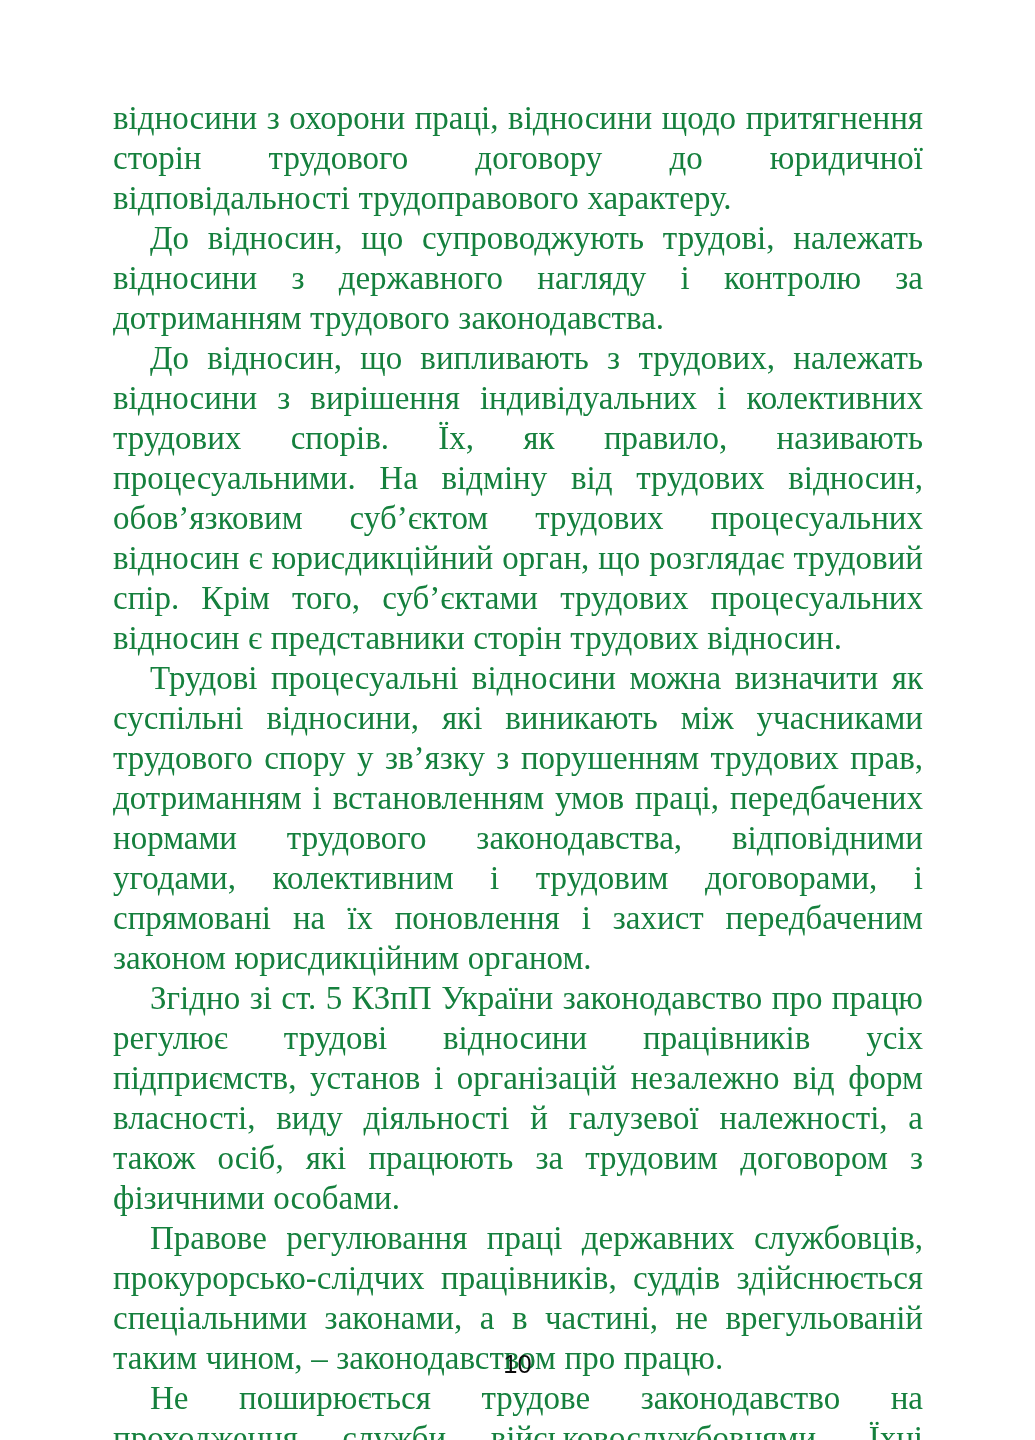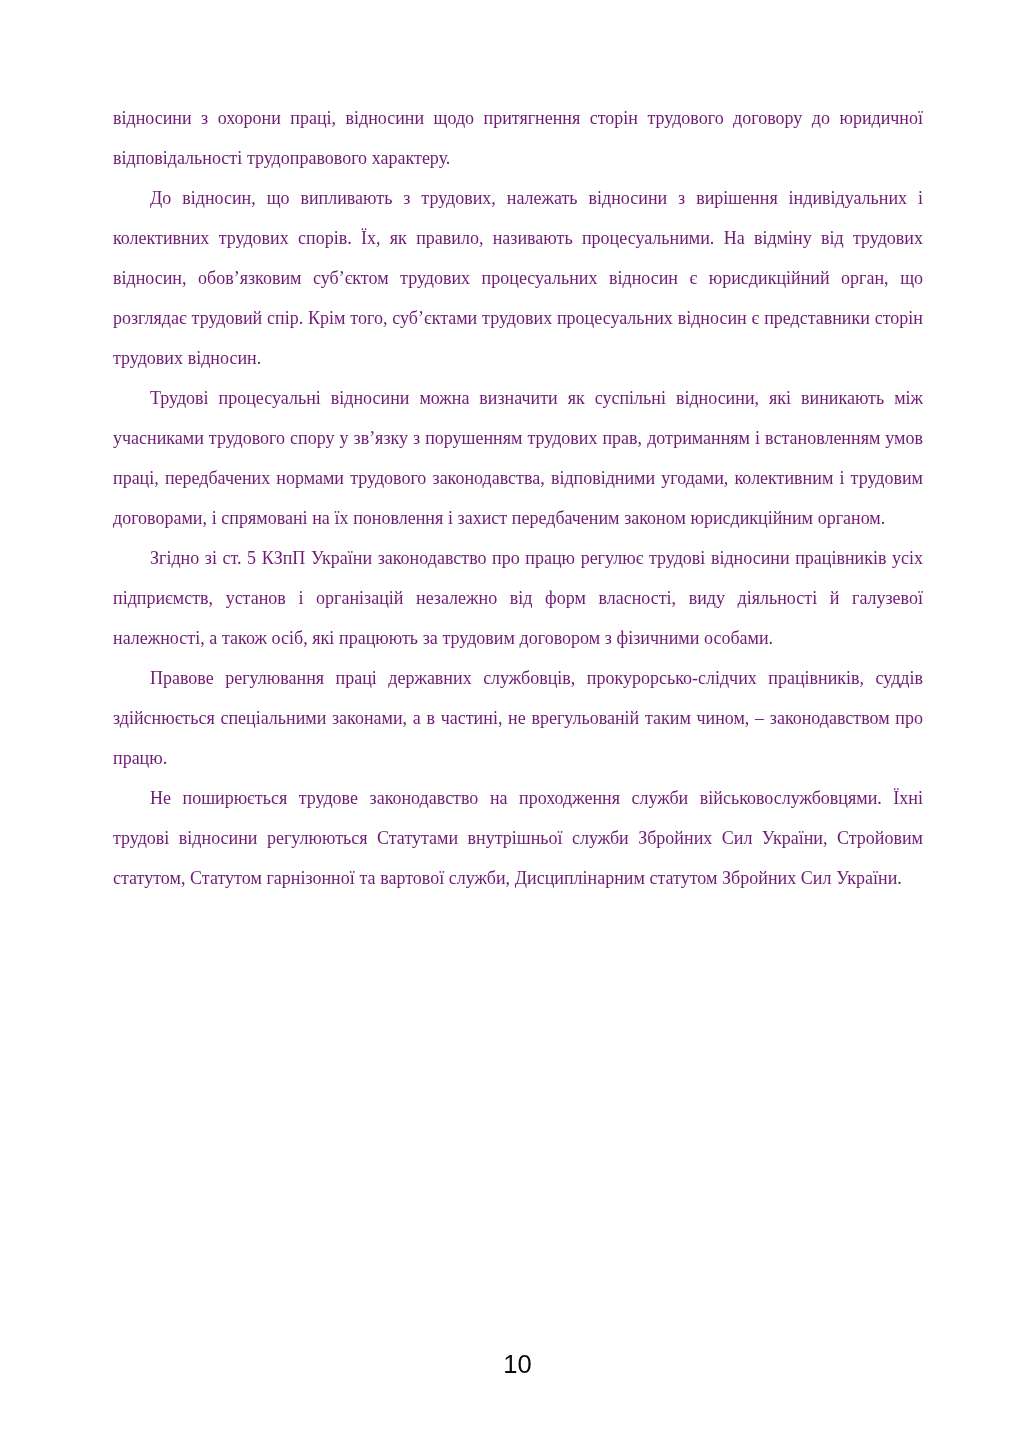--- a/index.html
+++ b/index.html
@@ -22,23 +22,23 @@
   .text-column {
     position: absolute;
     left: 113px;
     top: 98px;
     width: 810px;
   }
 
   .para {
     margin: 0;
     font-family: "Liberation Serif", "DejaVu Serif", serif;
-    font-size: 18px;
+    font-size: 33px;
     line-height: 40px;
-    color: #701a75;
+    color: #15803d;
     text-align: justify;
     text-justify: inter-word;
     text-indent: 37px;
     hyphens: manual;
     -webkit-hyphens: manual;
     word-spacing: 0.01em;
   }
 
   .para.no-indent {
     text-indent: 0;
@@ -56,20 +56,21 @@
     color: #0a0a0a;
   }
 </style>
 </head>
 <body>
 
 <div class="page">
 
   <div class="text-column">
     <p class="para no-indent">відносини з охорони праці, відносини щодо притягнення сторін трудового договору до юридичної відповідальності трудоправового характеру.</p>
+    <p class="para">До відносин, що супроводжують трудові, належать відносини з державного нагляду і контролю за дотриманням трудового законодавства.</p>
     <p class="para">До відносин, що випливають з трудових, належать відносини з вирішення індивідуальних і колективних трудових спорів. Їх, як правило, називають процесуальними. На відміну від трудових відносин, обов’язковим суб’єктом трудових процесуальних відносин є юрисдикційний орган, що розглядає трудовий спір. Крім того, суб’єктами трудових процесуальних відносин є представники сторін трудових відносин.</p>
     <p class="para">Трудові процесуальні відносини можна визначити як суспільні відносини, які виникають між учасниками трудового спору у зв’язку з порушенням трудових прав, дотриманням і встановленням умов праці, передбачених нормами трудового законодавства, відповідними угодами, колективним і трудовим договорами, і спрямовані на їх поновлення і захист передбаченим законом юрисдикційним органом.</p>
     <p class="para">Згідно зі ст. 5 КЗпП України законодавство про працю регулює трудові відносини працівників усіх підприємств, установ і організацій незалежно від форм власності, виду діяльності й галузевої належності, а також осіб, які працюють за трудовим договором з фізичними особами.</p>
     <p class="para">Правове регулювання праці державних службовців, прокурорсько-слідчих працівників, суддів здійснюється спеціальними законами, а в частині, не врегульованій таким чином, – законодавством про працю.</p>
     <p class="para">Не поширюється трудове законодавство на проходження служби військовослужбовцями. Їхні трудові відносини регулюються Статутами внутрішньої служби Збройних Сил України, Стройовим статутом, Статутом гарнізонної та вартової служби, Дисциплінарним статутом Збройних Сил України.</p>
 
   </div>
 
   <div class="page-number">10</div>
 

